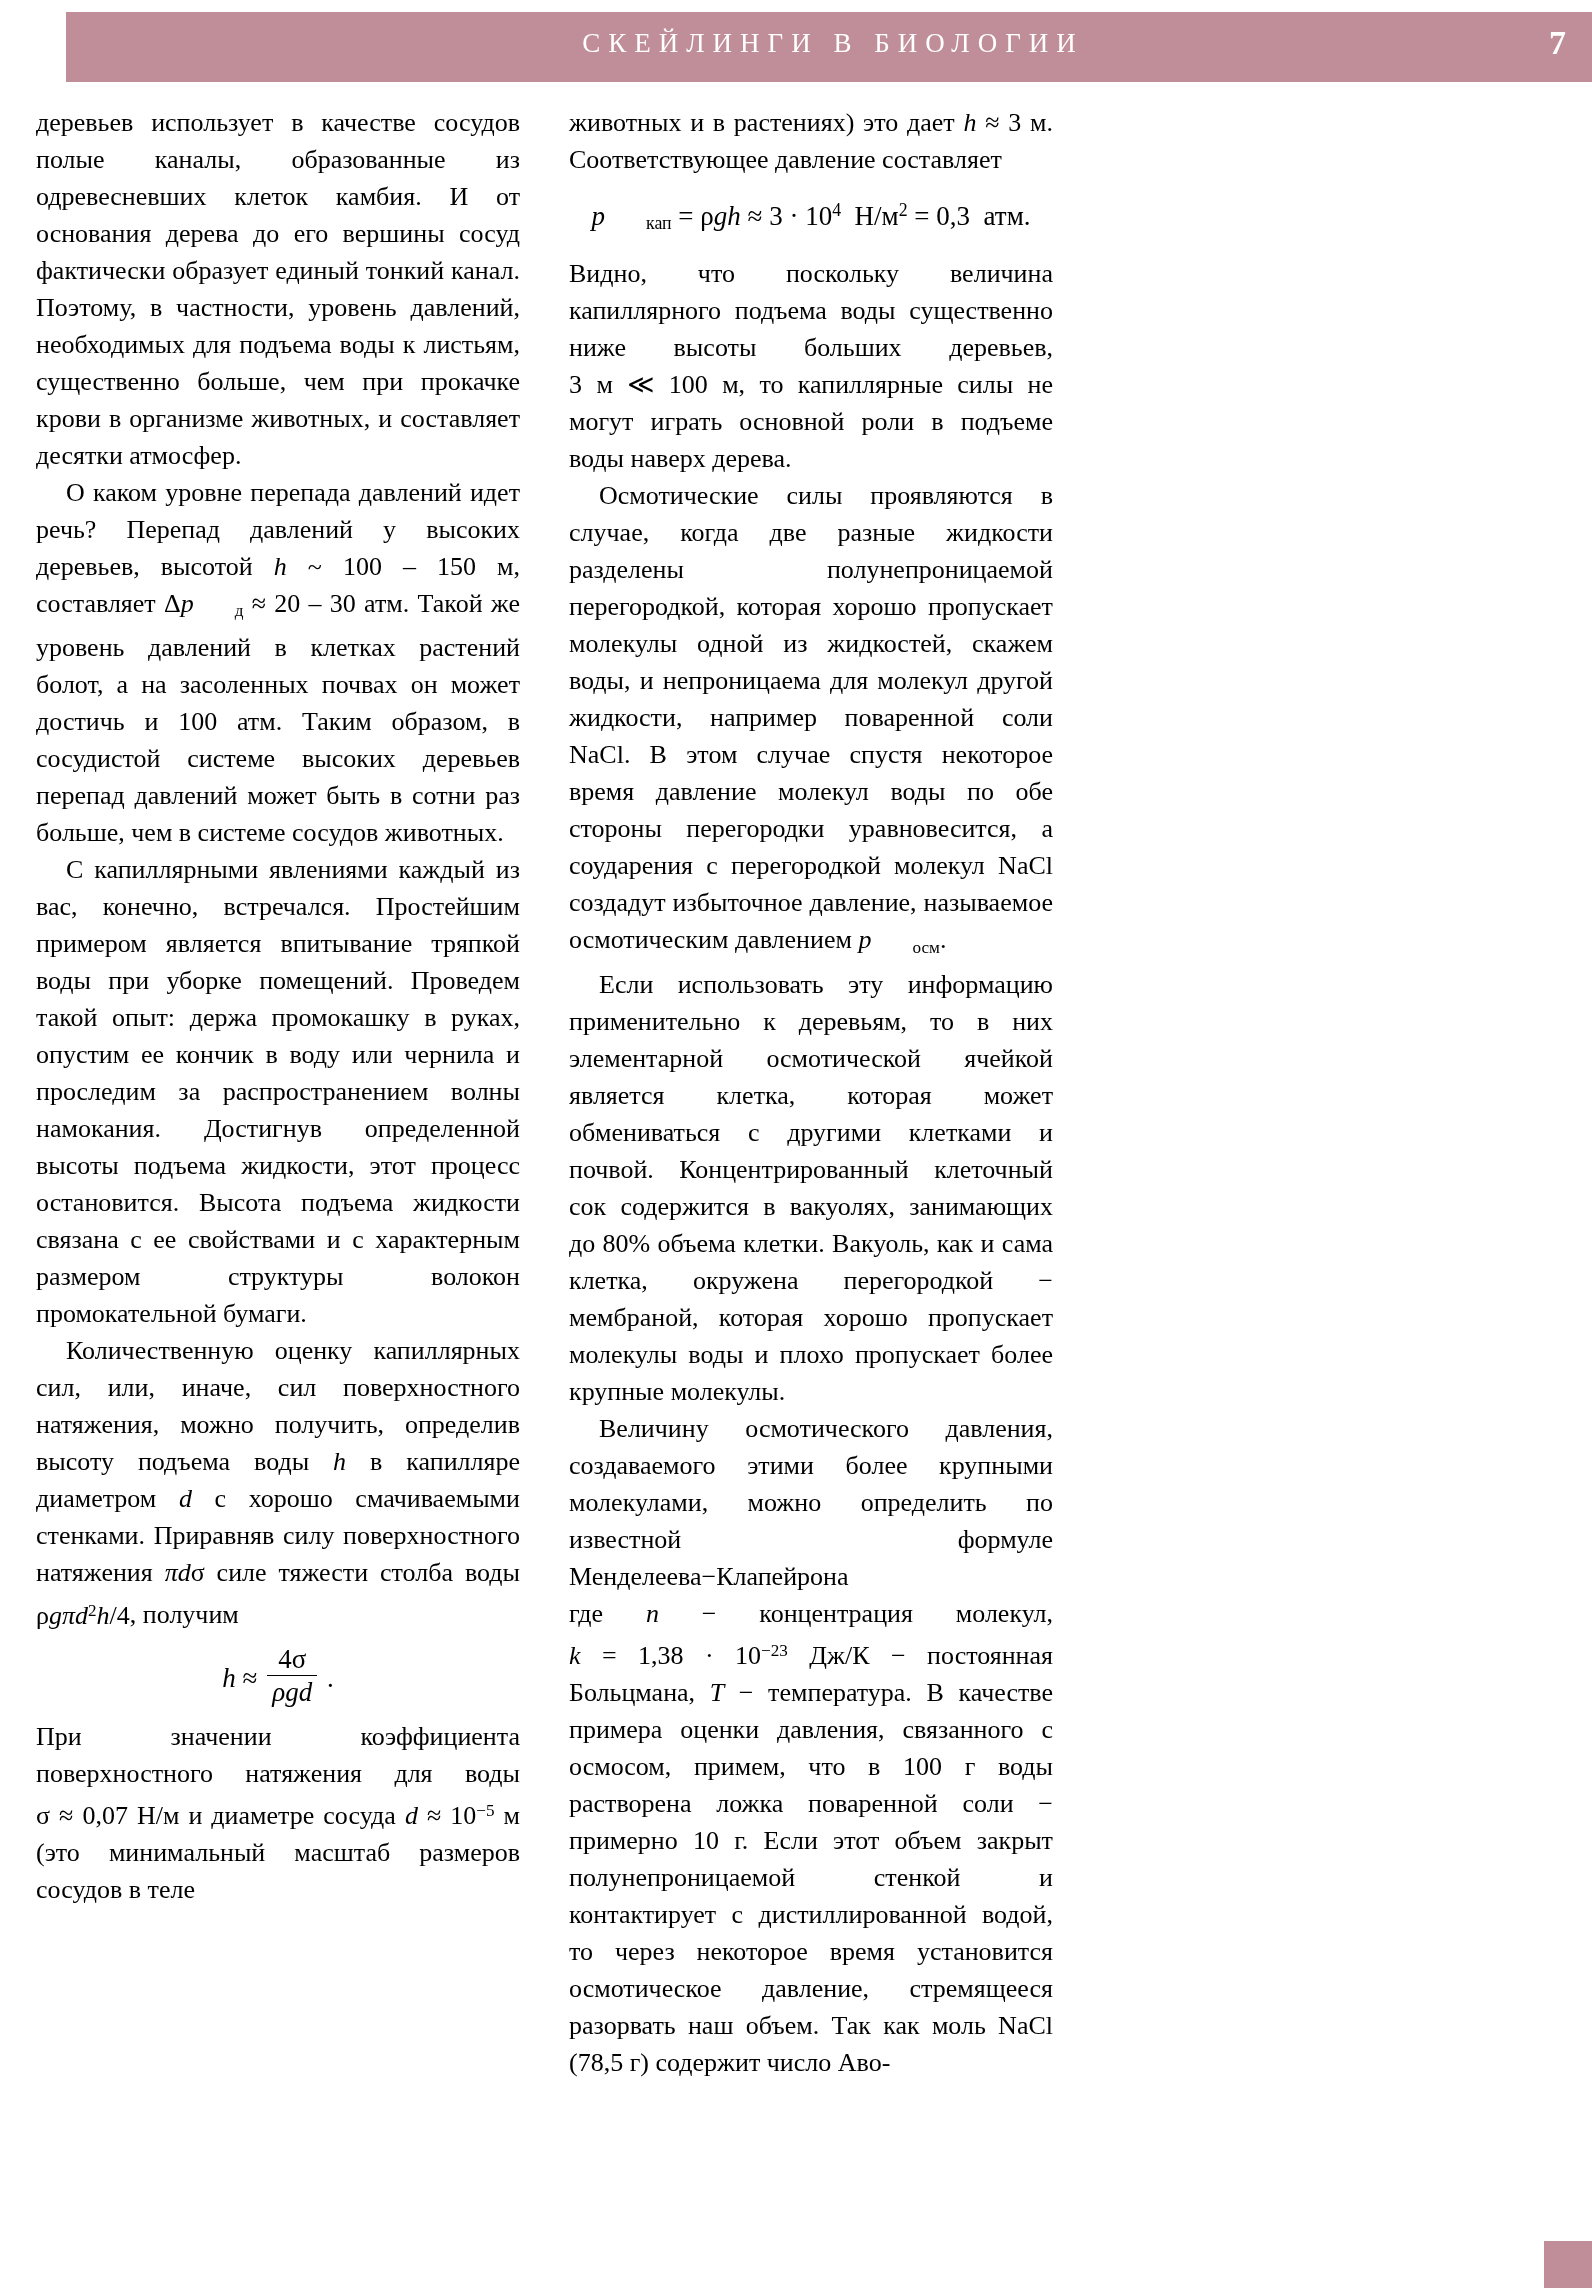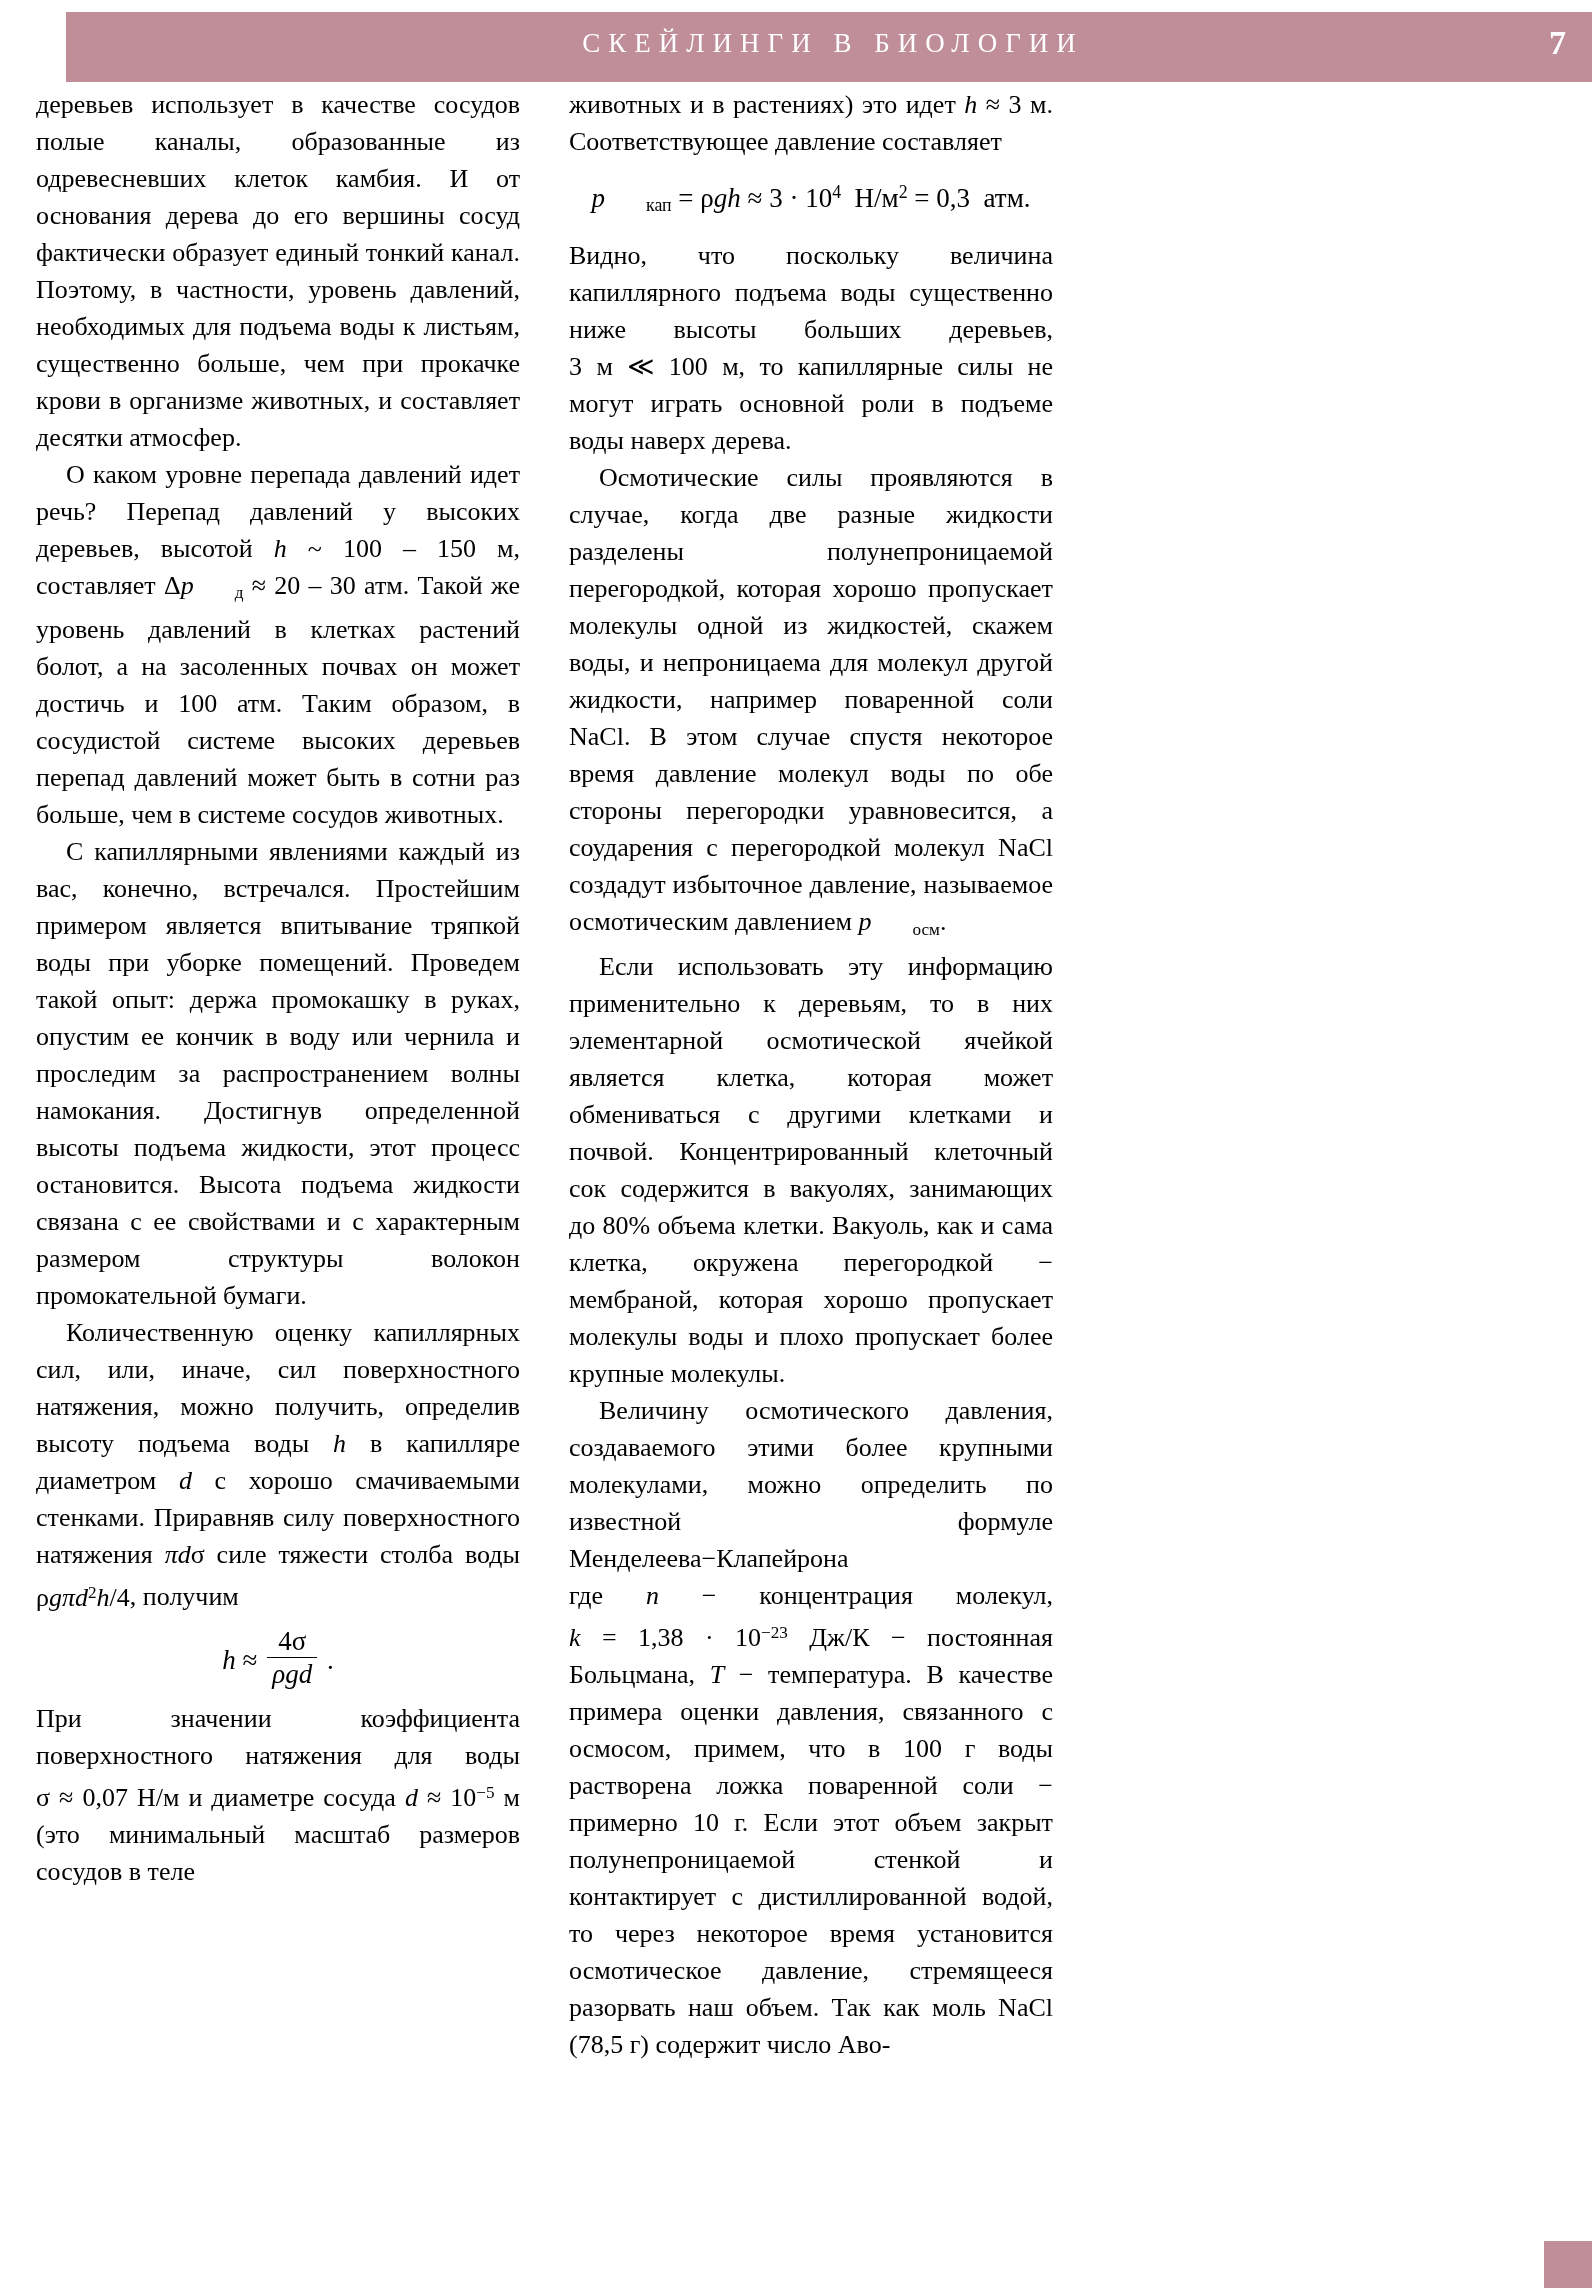--- a/index.html
+++ b/index.html
@@ -48,21 +48,21 @@
     line-height: 62px;
     color: #ffffff;
     font-size: 34px;
     font-weight: bold;
   }
 
   
   #content {
     position: absolute;
     left: 0;
-    top: 86px;
+    top: 104px;
     width: 1480px;
     height: 2169px;
   }
   .col {
     position: absolute;
     top: 0;
     width: 484px;
     font-size: 26px;
     line-height: 37px;
     text-align: justify;
@@ -165,21 +165,21 @@
       </span>
       <span>.</span>
     </div>
 
     <p class="para"><span>При значении коэффициента поверхностного натяжения для воды </span><span class="nb"><span class="mn">σ</span> ≈ <span class="mn">0,07</span> <span class="mn">Н/м</span></span><span> и диаметре сосуда </span><span class="nb"><span class="mi">d</span> ≈ <span class="mn">10</span><span class="sup">−5</span> <span class="mn">м</span></span><span> (это минимальный масштаб размеров сосудов в теле</span></p>
 
   </div>
 
   <div class="col" id="col-right">
 
-    <p class="para"><span>животных и в растениях) это идет </span><span class="nb"><span class="mi">h</span> ≈ <span class="mn">3</span> <span class="mn">м</span></span><span>. Соответствующее давление составляет</span></p>
+    <p class="para"><span>животных и в растениях) это дает </span><span class="nb"><span class="mi">h</span> ≈ <span class="mn">3</span> <span class="mn">м</span></span><span>. Соответствующее давление составляет</span></p>
 
     <div class="eq">
       <span class="nb"><span class="mi">p</span><span class="sub">кап</span> = <span class="mn">ρ</span><span class="mi">g</span><span class="mi">h</span> ≈ <span class="mn">3 · 10</span><span class="sup">4</span>&nbsp; <span class="mn">Н/м</span><span class="sup">2</span> = <span class="mn">0,3</span>&nbsp;&nbsp;<span class="mn">атм.</span></span>
     </div>
 
     <p class="para"><span>Видно, что поскольку величина капиллярного подъема воды существенно ниже высоты больших деревьев, </span><span class="nb"><span class="mn">3</span> <span class="mn">м</span> ≪ <span class="mn">100</span> <span class="mn">м</span></span><span>, то капиллярные силы не могут играть основной роли в подъеме воды наверх дерева.</span></p>
 
     <p class="para indent"><span>Осмотические силы проявляются в случае, когда две разные жидкости разделены полунепроницаемой перегородкой, которая хорошо пропускает молекулы одной из жидкостей, скажем воды, и непроницаема для молекул другой жидкости, например поваренной соли NaCl. В этом случае спустя некоторое время давление молекул воды по обе стороны перегородки уравновесится, а соударения с перегородкой молекул NaCl создадут избыточное давление, называемое осмотическим давлением </span><span class="nb"><span class="mi">p</span><span class="sub">осм</span></span><span>.</span></p>
 
     <p class="para indent"><span>Если использовать эту информацию применительно к деревьям, то в них элементарной осмотической ячейкой является клетка, которая может обмениваться с другими клетками и почвой. Концентрированный клеточный сок содержится в вакуолях, занимающих до 80% объема клетки. Вакуоль, как и сама клетка, окружена перегородкой − мембраной, которая хорошо пропускает молекулы воды и плохо пропускает более крупные молекулы.</span></p>

